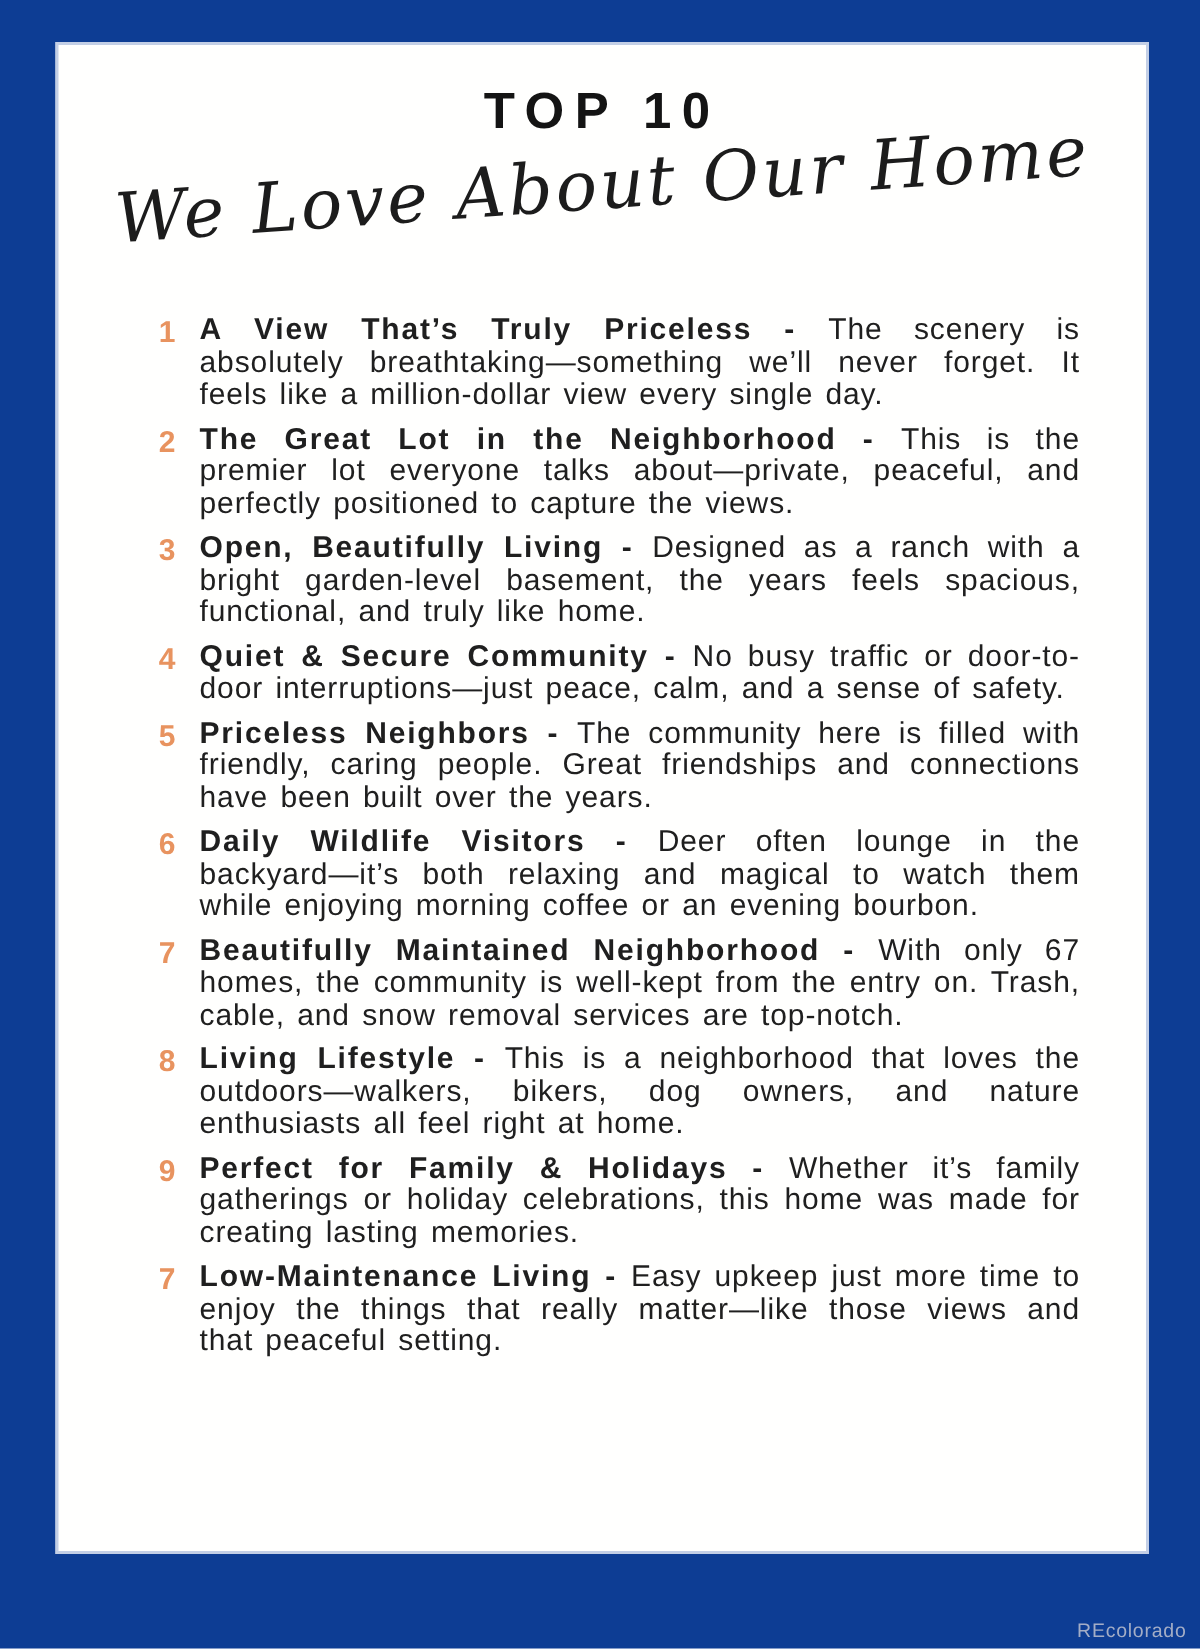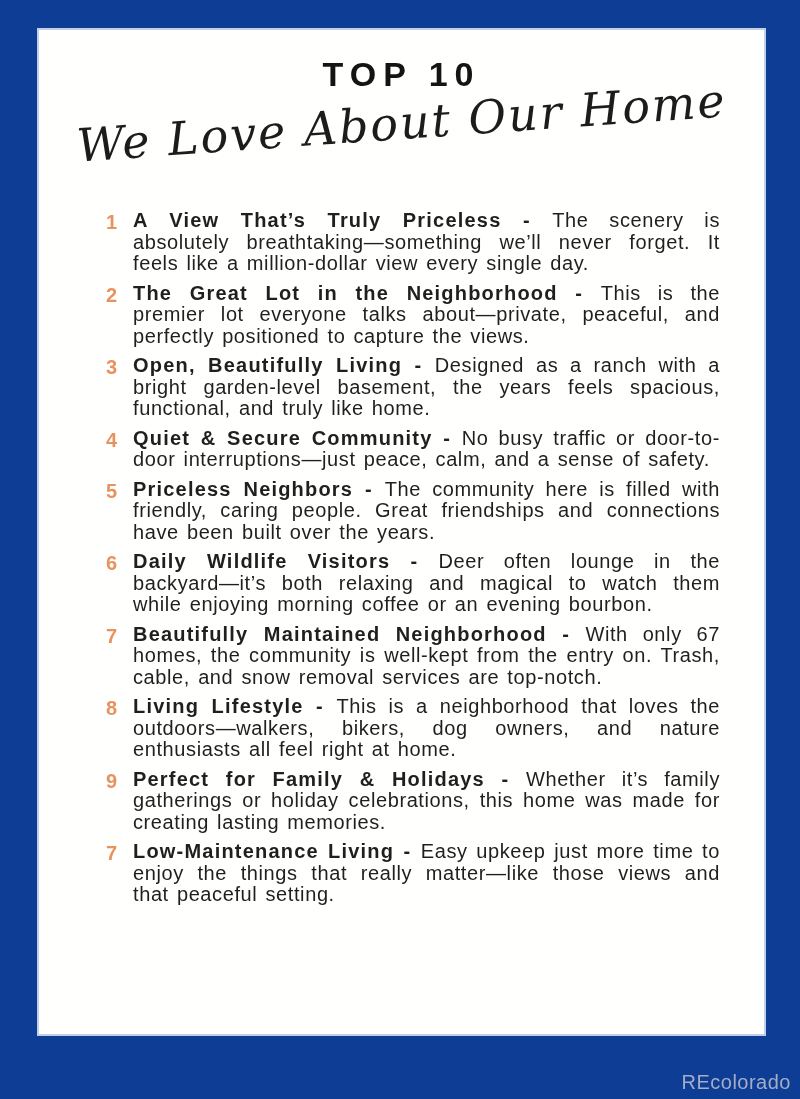--- a/index.html
+++ b/index.html
@@ -55,21 +55,21 @@
     line-height:21.5px;
     color:#1f1f1f;
     text-align:justify;
     letter-spacing:0.6px;
     word-spacing:2px;
   }
   .ihead { font-weight:bold; letter-spacing:1.2px; }
   .watermark {
     position:absolute;
     right:9px; bottom:5px;
-    font-size:20px;
+    font-size:13px;
     color:#a3adc6;
     letter-spacing:0.5px;
   }
 </style>
 </head>
 <body>
 
 <div class="card">
   <div class="header">
     <div class="title-line">TOP 10</div>

